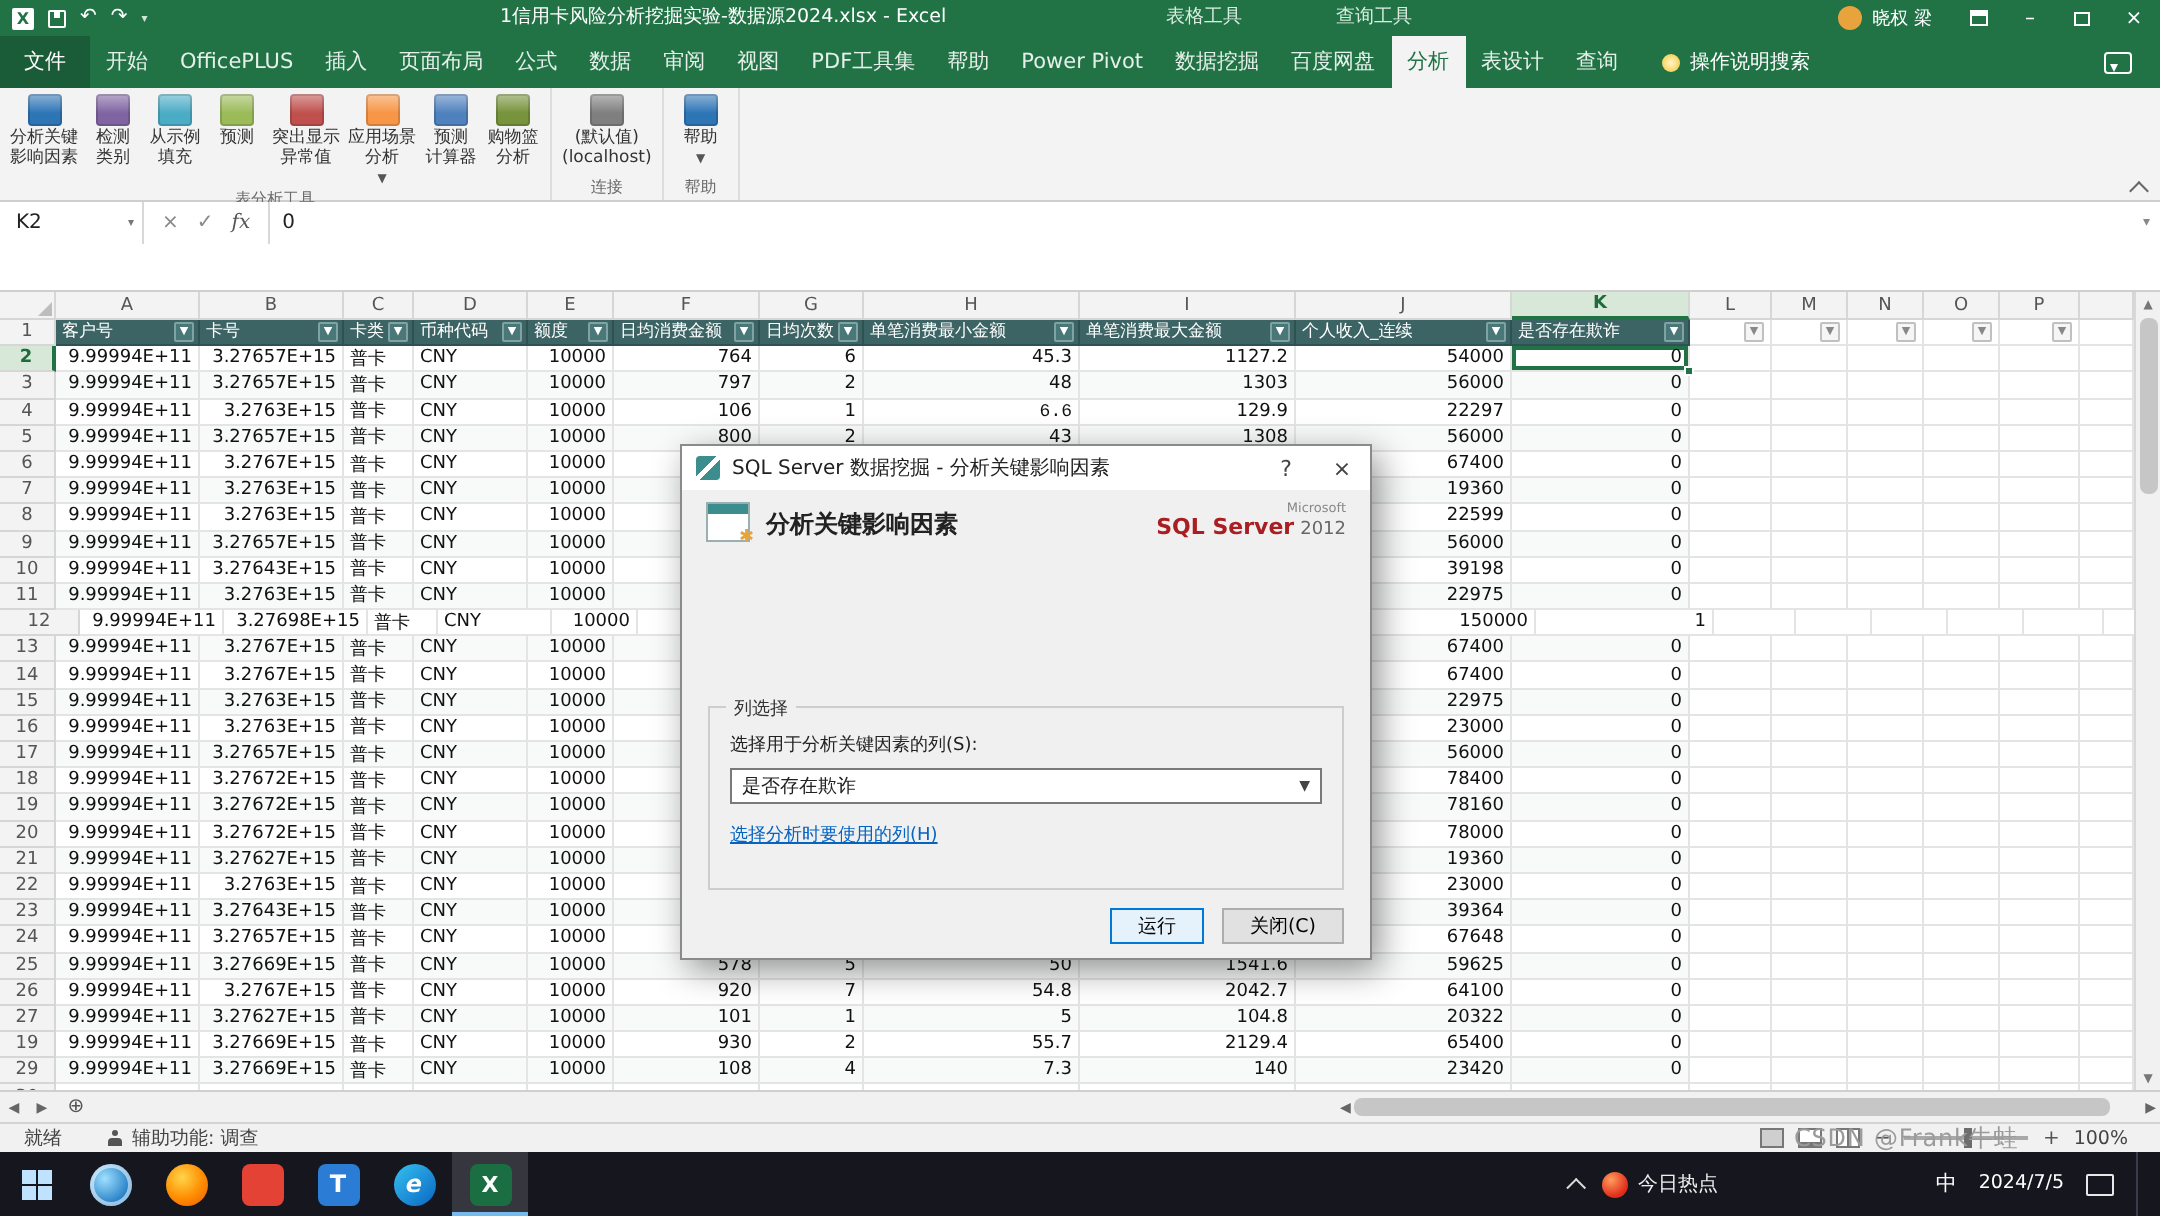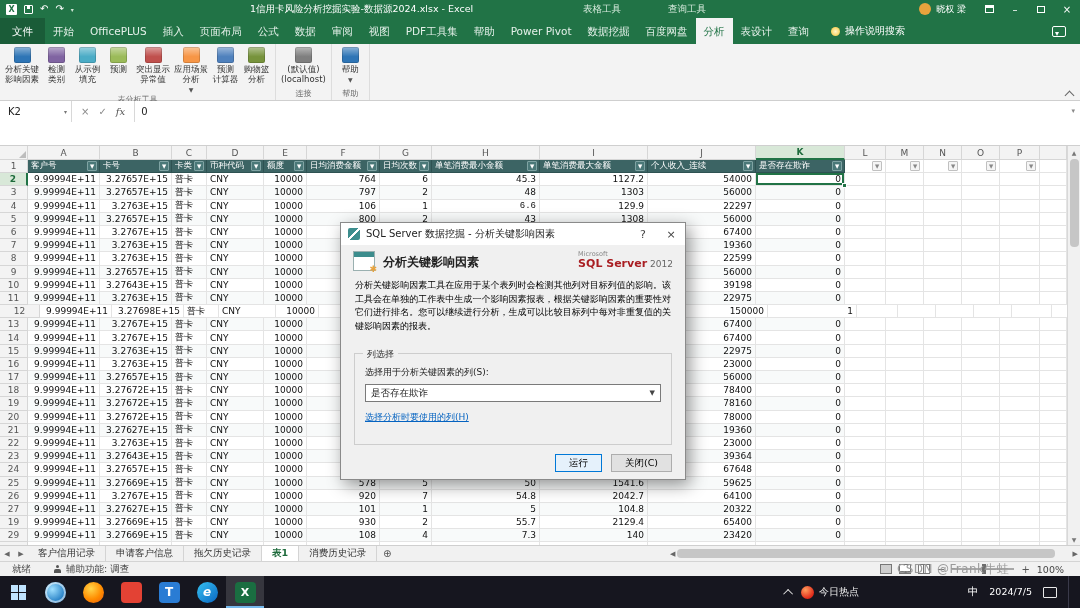--- a/index.html
+++ b/index.html
@@ -88,21 +88,21 @@
 .dialog{position:absolute;left:340px;top:222px;width:346px;height:258px;background:#f0f0f0;border:1px solid #8a8a8a;box-shadow:4px 5px 16px rgba(0,0,0,.42);z-index:40;}
 .dlg-title{height:22px;background:#fff;display:flex;align-items:center;padding-left:7px;gap:6px;font-size:10px;}
 .dlg-ic{width:12px;height:12px;flex:none;background:#3c8d8d;background-image:linear-gradient(135deg,transparent 42%,#fff 42%,#fff 58%,transparent 58%);border-radius:2px;}
 .dlg-tb-btns{margin-left:auto;display:flex;}
 .dlg-tbtn{width:28px;height:22px;display:flex;align-items:center;justify-content:center;color:#444;font-size:11px;}
 .dlg-head{position:absolute;left:12px;right:12px;top:28px;display:flex;align-items:flex-start;gap:8px;}
 .dlg-big-icon{width:22px;height:20px;background:#fff;border:1px solid #9ab0b0;position:relative;flex:none;}
 .dlg-big-icon::before{content:"";position:absolute;left:0;top:0;right:0;height:5px;background:#3c8d8d;}
 .dlg-big-icon::after{content:"✱";position:absolute;right:-3px;bottom:-4px;font-size:9px;color:#e8a33d;}
 .dlg-heading{font-size:12px;font-weight:bold;margin-top:3px;}
-.dlg-logo{margin-left:auto;line-height:1.15;}
+.dlg-logo{margin-left:auto;text-align:right;line-height:1.15;}
 .dlg-logo .ms{font-size:6.5px;color:#888;display:block;}
 .dlg-logo .sql{color:#a91e22;font-weight:bold;font-size:11px;}
 .dlg-logo .yr{color:#666;font-size:9px;margin-left:3px;}
 .dlg-desc{position:absolute;left:14px;right:14px;top:56px;font-size:9px;line-height:1.5;text-align:justify;color:#000;}
 .dlg-group{position:absolute;left:13px;right:13px;top:130px;height:92px;border:1px solid #cdcdcd;padding:12px 10px 0;}
 .dlg-group-label{position:absolute;top:-6px;left:8px;background:#f0f0f0;padding:0 4px;font-size:9px;color:#333;}
 .dlg-select-label{font-size:9px;margin-bottom:5px;}
 .dlg-combo{height:18px;background:#fff;border:1px solid #7a7a7a;display:flex;align-items:center;padding:0 5px;font-size:9.5px;}
 .combo-arrow{margin-left:auto;font-size:7px;color:#444;}
 .dlg-link{display:inline-block;margin-top:9px;font-size:9px;color:#0563c1;text-decoration:underline;}
@@ -996,46 +996,38 @@
       </span>
     </div>
     <div class="dlg-head">
       <span class="dlg-big-icon"></span>
       <span class="dlg-heading">分析关键影响因素</span>
       <span class="dlg-logo">
         <span class="ms">Microsoft</span>
         <span><span class="sql">SQL Server</span><span class="yr">2012</span></span>
       </span>
     </div>
-    <div class="dlg-desc">分析关键影响因素工具在应用于某个表列时会检测其他列对目标列值的影响。该工具会在单独的工作表中生成一个影响因素报表，根据关键影响因素的重要性对它们进行排名。您可以继续进行分析，生成可以比较目标列中每对非重复值的关键影响因素的报表。</div>
     <div class="dlg-group">
       <span class="dlg-group-label">列选择</span>
       <div class="dlg-select-label">选择用于分析关键因素的列(S):</div>
       <div class="dlg-combo">
         <span>是否存在欺诈</span>
         <span class="combo-arrow">▼</span>
       </div>
       <a class="dlg-link">选择分析时要使用的列(H)</a>
     </div>
     <div class="dlg-footer">
       <button class="dbtn primary">运行</button>
       <button class="dbtn">关闭(C)</button>
     </div>
   </div>
 
   <div class="sheetbar">
     <span class="snav">◀</span>
     <span class="snav">▶</span>
-    <div class="stabs" id="stabs">
-        <div class="stab">客户信用记录</div>
-        <div class="stab">申请客户信息</div>
-        <div class="stab">拖欠历史记录</div>
-        <div class="stab active">表1</div>
-        <div class="stab">消费历史记录</div>
-      </div>
     <span class="sadd">⊕</span>
     <div class="hscroll">
       <span>◀</span>
       <span class="htrack">
           <span class="hthumb"></span>
         </span>
       <span>▶</span>
     </div>
   </div>
 

